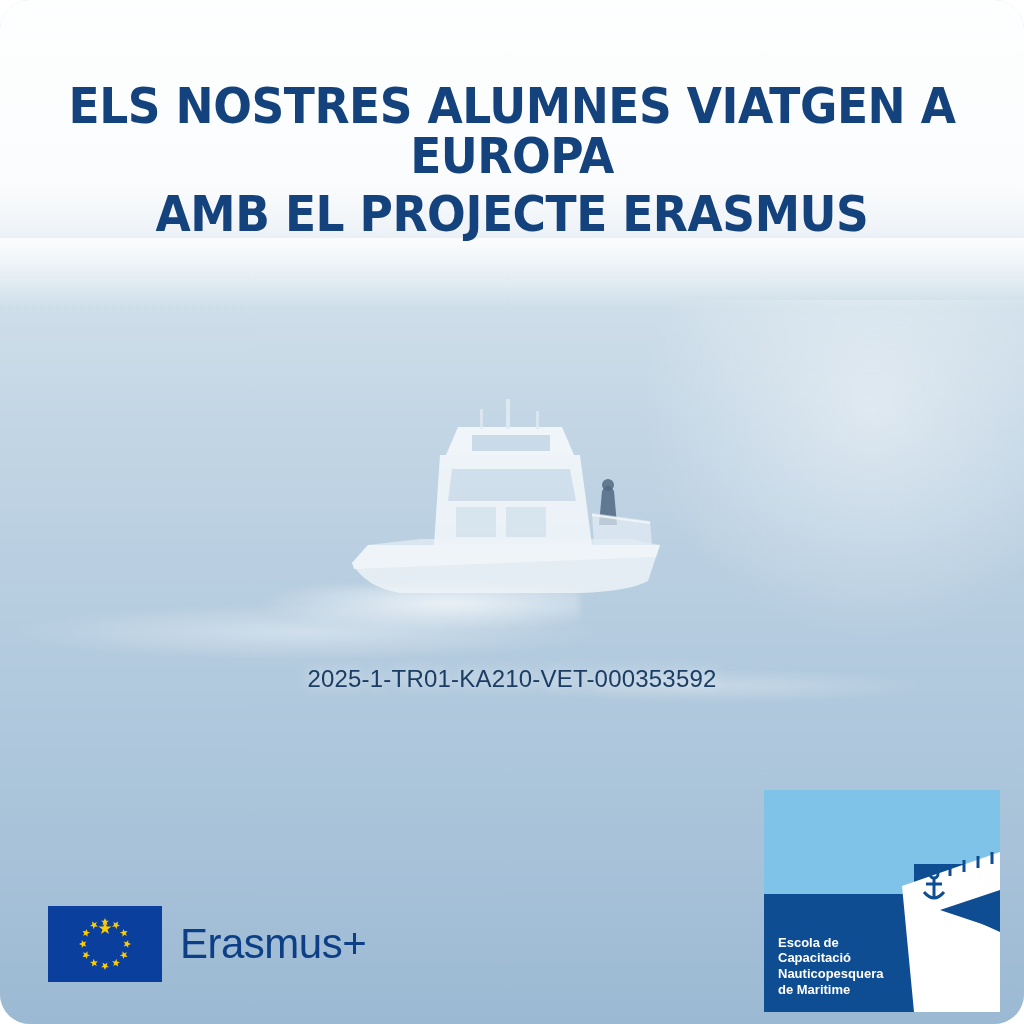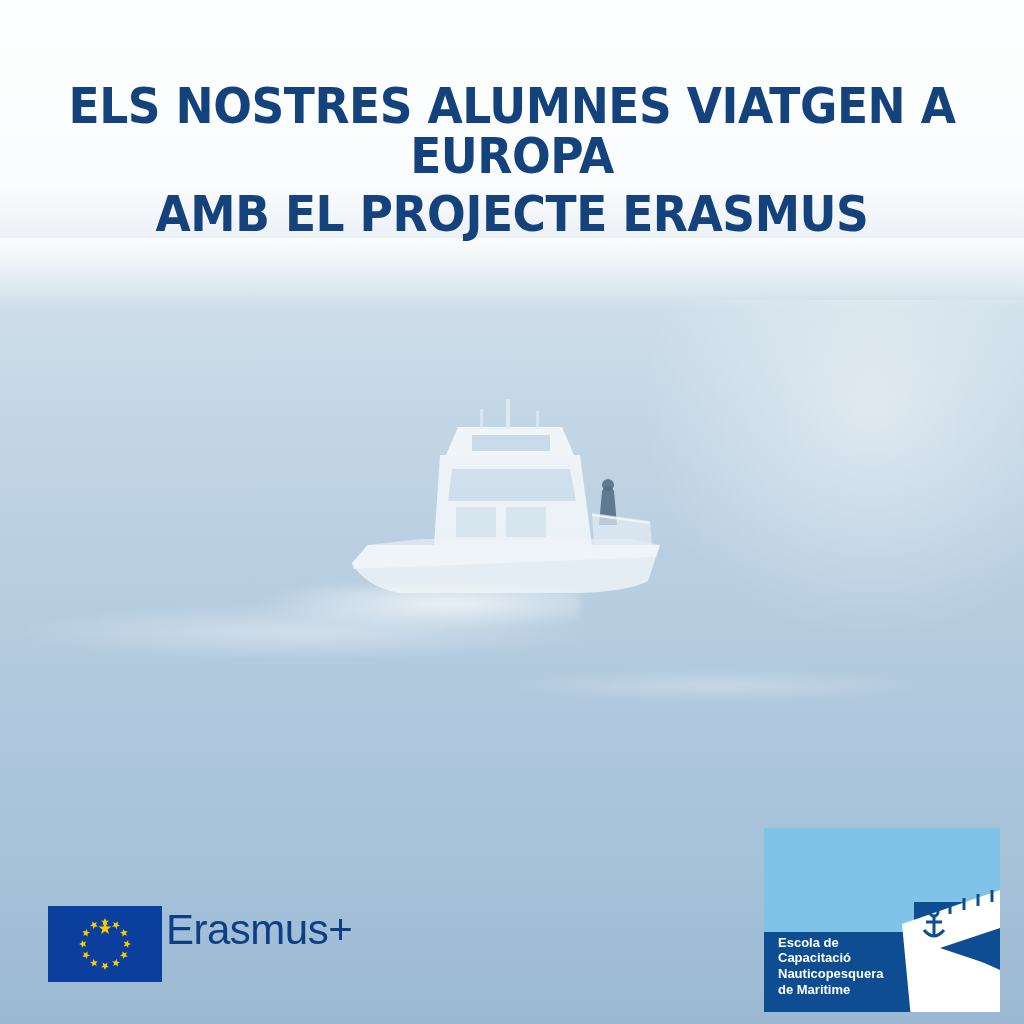--- a/index.html
+++ b/index.html
@@ -11,20 +11,21 @@
     height: 1024px;
     font-family: "Liberation Sans", sans-serif;
     overflow: hidden;
   }
   .poster {
     position: relative;
     width: 1024px;
     height: 1024px;
     overflow: hidden;
     background: #c7d7e4;
+    border-radius: 30px;
   }
 
   
   .photo {
     position: absolute;
     inset: 0;
     background:
       linear-gradient(to bottom,
         #eef3f7 0px,
         #e9eff5 230px,
@@ -131,22 +132,22 @@
     letter-spacing: 0.2px;
     text-shadow: 0 0 14px rgba(255,255,255,0.75);
   }
 
   
   .erasmus-logo {
     position: absolute;
     left: 48px;
     bottom: 42px;
     display: flex;
-    align-items: flex-start;
-    gap: 4px;
+    align-items: center;
+    gap: 18px;
   }
   .eu-flag {
     position: relative;
     width: 114px;
     height: 76px;
     background: #0b3f9e;
     overflow: hidden;
   }
   .eu-flag svg { display: block; }
   .erasmus-word {
@@ -155,21 +156,21 @@
     font-size: 42px;
     letter-spacing: -0.5px;
   }
 
   
   .school-logo {
     position: absolute;
     right: 24px;
     bottom: 12px;
     width: 236px;
-    height: 184px;
+    height: 222px;
     background: #0f4d93;
     overflow: hidden;
   }
   .school-logo .lightband {
     position: absolute;
     left: 0; right: 0; top: 0;
     height: 104px;
     background: #7fc4e8;
   }
   .school-logo svg {
@@ -225,20 +226,21 @@
     <path d="M262 120 L320 128" stroke="#ffffff" stroke-width="2" opacity="0.9" fill="none"></path>
   </svg>
 
   <div class="headline-band"></div>
   <div class="headline">
     <span>ELS NOSTRES ALUMNES VIATGEN A EUROPA</span>
     <span class="line2">AMB EL PROJECTE ERASMUS</span>
   </div>
 
 
+  <div class="project-code">2025-1-TR01-KA210-VET-000353592</div>
 
   <div class="erasmus-logo">
     <div class="eu-flag">
       <svg width="114" height="76" viewBox="0 0 114 76">
         <rect width="114" height="76" fill="#0b3f9e"></rect>
         <g fill="#ffcc00">
           <polygon points="57,16 58.6,20.6 63.4,20.6 59.5,23.5 61,28.1 57,25.2 53,28.1 54.5,23.5 50.6,20.6 55.4,20.6" transform="translate(0,0) scale(1)"></polygon>
         </g>
         <g fill="#ffcc00" id="stars">
           <g transform="translate(57,38)">

